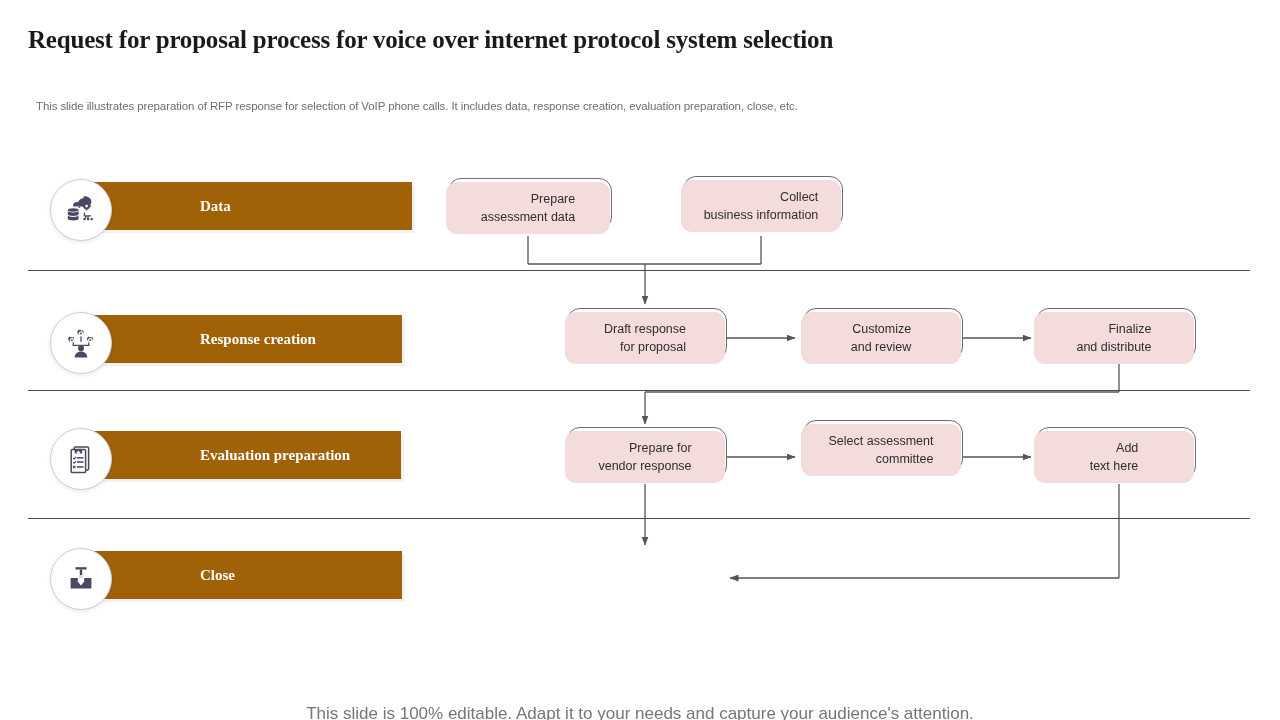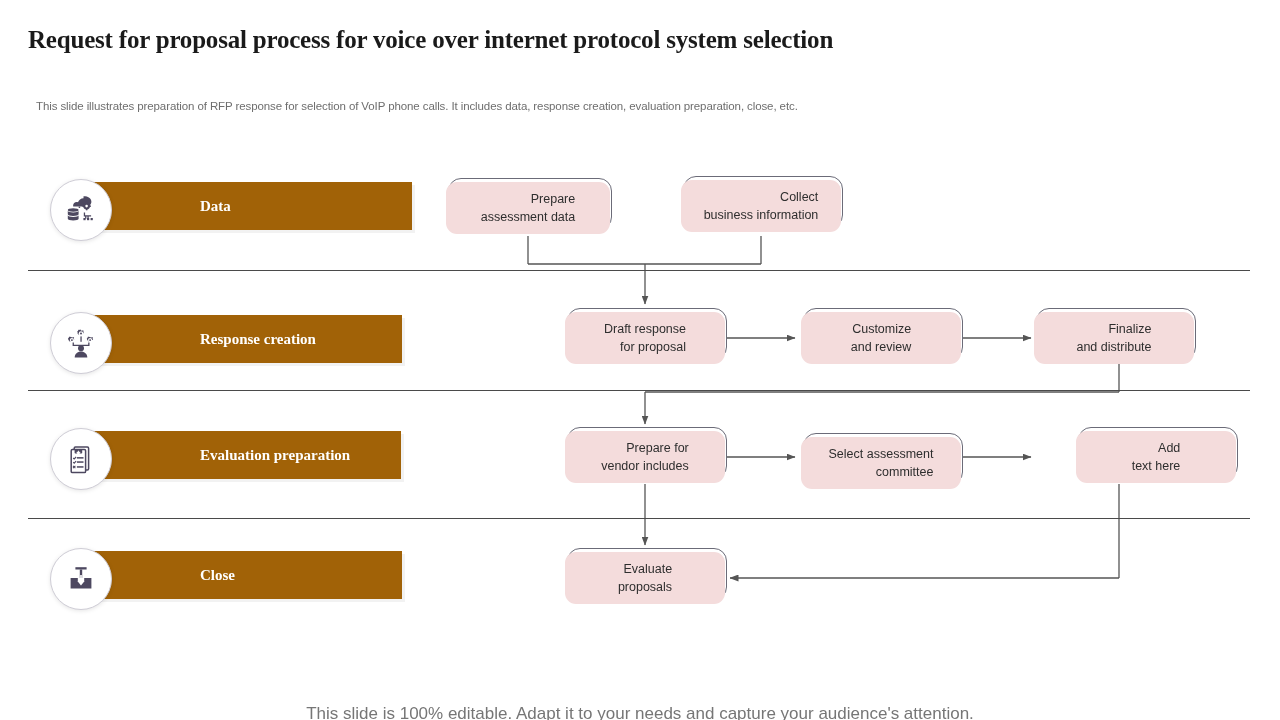--- a/index.html
+++ b/index.html
@@ -340,36 +340,31 @@
 
   <div class="node" style="left:1034px; top:312px; width:160px;">
     <div class="node-outline"></div>
     <div class="node-fill">Finalize
 and distribute</div>
   </div>
 
   <div class="node" style="left:565px; top:431px; width:160px;">
     <div class="node-outline"></div>
     <div class="node-fill">Prepare  for
-vendor  includes</div>
-  </div>
-
-  <div class="node" style="left:801px; top:437px; width:160px;text-decoration:underline;">
+vendor  response</div>
+  </div>
+
+  <div class="node" style="left:801px; top:424px; width:160px;text-decoration:underline;">
     <div class="node-outline"></div>
     <div class="node-fill">Select assessment
 committee</div>
   </div>
 
-  <div class="node" style="left:1034px; top:431px; width:160px;margin-left:42px;">
+  <div class="node" style="left:1034px; top:431px; width:160px;">
     <div class="node-outline"></div>
     <div class="node-fill">Add
 text here</div>
   </div>
 
-  <div class="node" style="left:565px; top:552px; width:160px;">
-    <div class="node-outline"></div>
-    <div class="node-fill">Evaluate
-proposals</div>
-  </div>
 
 </div>
 
 <div id="footer-note">This slide is 100% editable. Adapt it to your needs and capture your audience's attention.</div>
 
 </body></html>

